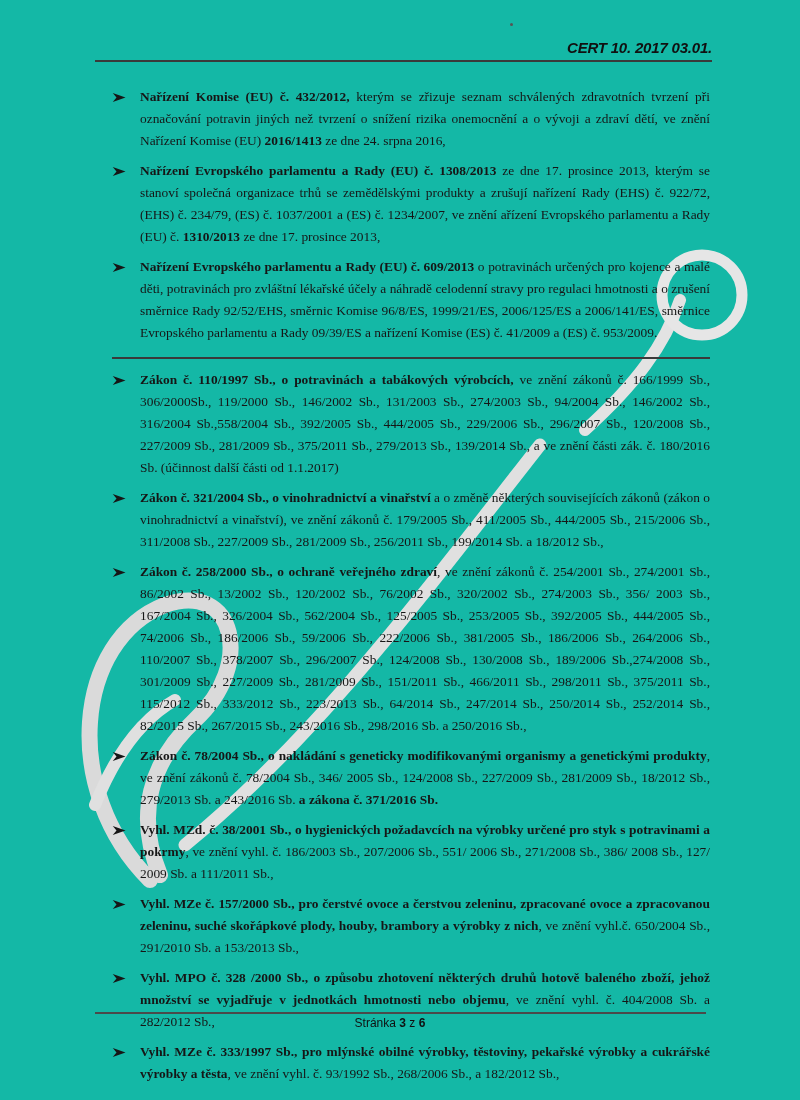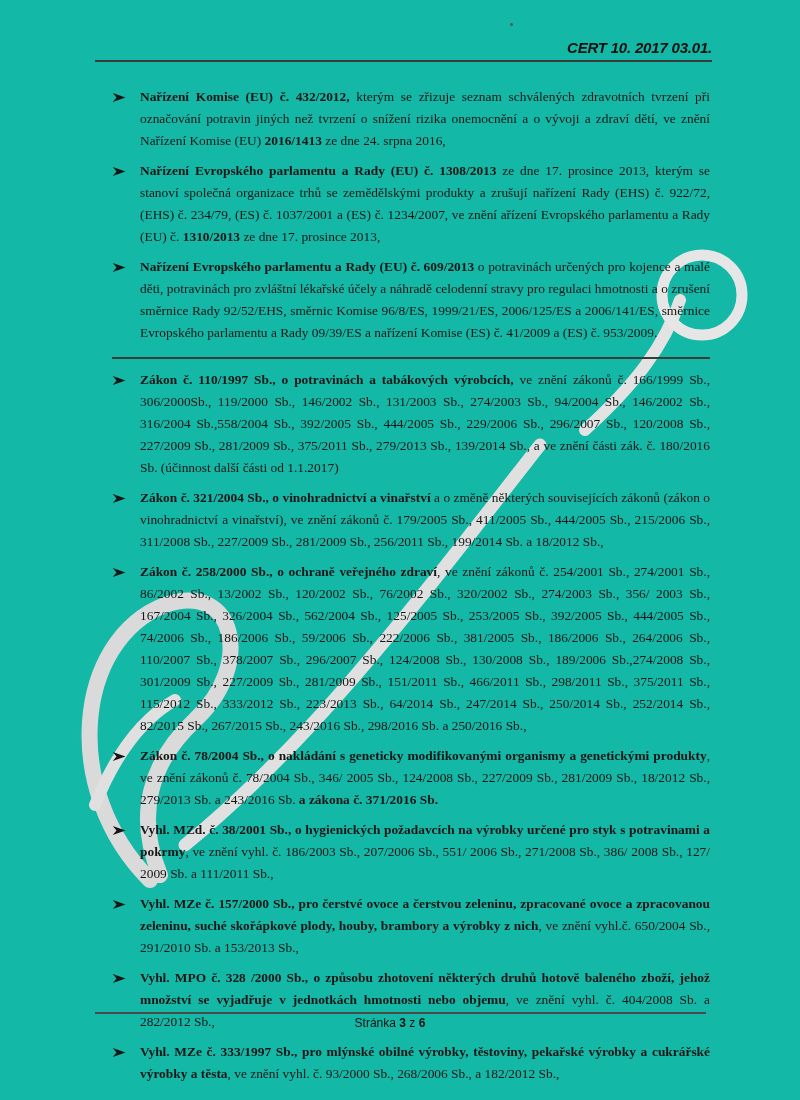--- a/index.html
+++ b/index.html
@@ -115,21 +115,21 @@
         <div class="item">
           <span class="bullet"><svg width="15" height="11" viewBox="0 0 20 14">
               <path d="M1 1 L18 7 L1 13 L6 7 Z" fill="#161616"></path>
             </svg></span>
           <p class="text"><span class="b">Vyhl. MPO č. 328 /2000 Sb., o způsobu zhotovení některých druhů hotově baleného zboží, jehož množství se vyjadřuje v jednotkách hmotnosti nebo objemu</span><span>, ve znění vyhl. č. 404/2008 Sb. a 282/2012 Sb.,</span></p>
         </div>
         <div class="item">
           <span class="bullet"><svg width="15" height="11" viewBox="0 0 20 14">
               <path d="M1 1 L18 7 L1 13 L6 7 Z" fill="#161616"></path>
             </svg></span>
-          <p class="text"><span class="b">Vyhl. MZe č. 333/1997 Sb., pro mlýnské obilné výrobky, těstoviny, pekařské výrobky a cukrářské výrobky a těsta</span><span>, ve znění vyhl. č. 93/2000 Sb., 268/2006 Sb., a 182/2012 Sb.,</span></p>
+          <p class="text"><span class="b">Vyhl. MZe č. 333/1997 Sb., pro mlýnské obilné výrobky, těstoviny, pekařské výrobky a cukrářské výrobky a těsta</span><span>, ve znění vyhl. č. 93/1992 Sb., 268/2006 Sb., a 182/2012 Sb.,</span></p>
         </div>
       </section>
   </div>
 
   <div class="footer-rule"></div>
   <div class="footer-text"><span>Stránka</span> <span class="b">3</span> <span>z</span> <span class="b">6</span></div>
 
 </div>
 
 </body></html>

